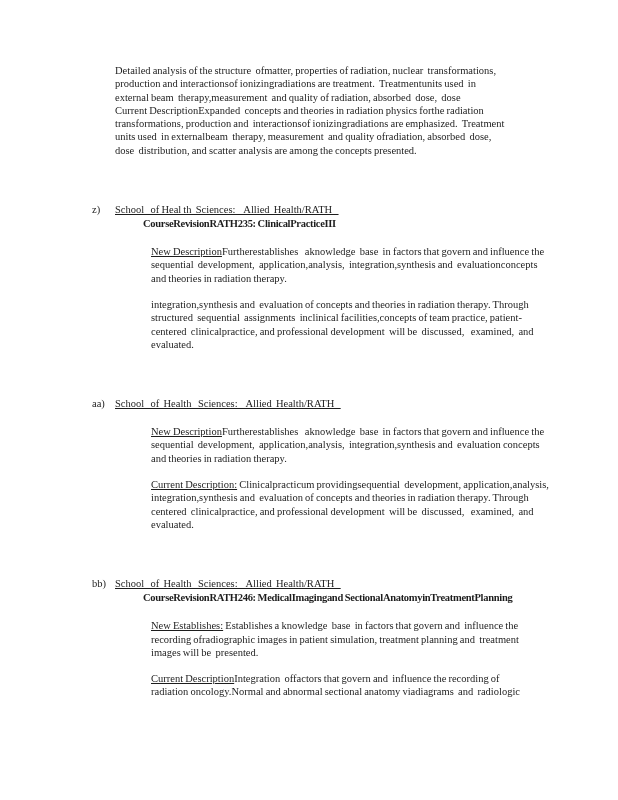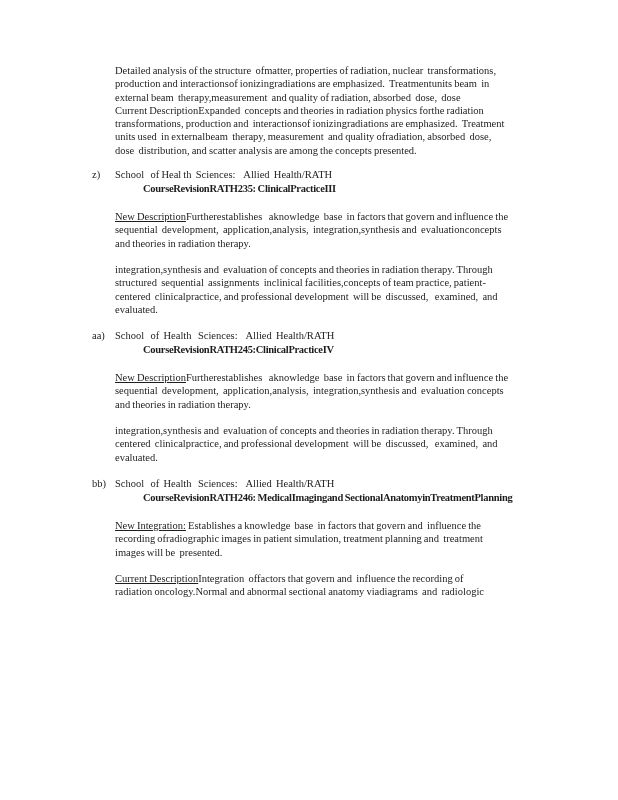--- a/index.html
+++ b/index.html
@@ -8,37 +8,37 @@
     width:618px;height:800px;
     background:#ffffff;
     overflow:hidden;
     font-family:"Liberation Serif","DejaVu Serif",serif;
     font-size:10.5px;
     color:#1d1d1d;
     word-spacing:-0.5px;
   }
   .content{position:absolute;left:115px;top:64px;width:455px;}
   .line{white-space:pre;line-height:13.3px;min-height:13.3px;}
-  .intro{margin-bottom:11px;}
+  .intro{margin-bottom:33px;}
   .section{position:relative;margin-bottom:4px;}
   .sec-label{position:absolute;left:-23px;top:1px;white-space:pre;}
   .heading{margin-bottom:14px;}
-  .school-line{white-space:pre;line-height:14px;}
+  .school-line{text-decoration:underline;white-space:pre;line-height:14px;margin-top:46px;}
   .course-line{font-weight:bold;white-space:pre;line-height:14px;letter-spacing:-0.3px;margin-left:28px;}
-  .para{margin-bottom:13px;}
+  .para{margin-bottom:13px;margin-left:36px;}
   .lead{text-decoration:underline;}
 </style>
 </head>
 <body>
 
 <div class="page">
   <div class="content">
     <div class="intro" id="intro">
         <div class="line">Detailed analysis of the structure  ofmatter, properties of radiation, nuclear  transformations,</div>
-        <div class="line">production and interactionsof ionizingradiations are emphasized.  Treatmentunits beam  in</div>
+        <div class="line">production and interactionsof ionizingradiations are treatment.  Treatmentunits used  in</div>
         <div class="line">external beam  therapy,measurement  and quality of radiation, absorbed  dose,  dose</div>
         <div class="line">Current DescriptionExpanded  concepts and theories in radiation physics forthe radiation</div>
         <div class="line">transformations, production and  interactionsof ionizingradiations are emphasized.  Treatment</div>
         <div class="line">units used  in externalbeam  therapy, measurement  and quality ofradiation, absorbed  dose,</div>
         <div class="line">dose  distribution, and scatter analysis are among the concepts presented.</div>
       </div>
     <div id="sections">
         <div class="section">
           <span class="sec-label">z)</span>
           <div class="heading">
@@ -54,41 +54,41 @@
             <div class="line">integration,synthesis and  evaluation of concepts and theories in radiation therapy. Through</div>
             <div class="line">structured  sequential  assignments  inclinical facilities,concepts of team practice, patient-</div>
             <div class="line">centered  clinicalpractice, and professional development  will be  discussed,   examined,  and</div>
             <div class="line">evaluated.</div>
           </div>
         </div>
         <div class="section">
           <span class="sec-label">aa)</span>
           <div class="heading">
             <div class="school-line">School   of  Health   Sciences:    Allied  Health/RATH   </div>
-            <div class="course-line">CourseRevisionRATH245:ClinicalPracticeIV</div>
           </div>
           <div class="para">
             <div class="line"><span class="lead">New Description</span><span>Furtherestablishes   aknowledge  base  in factors that govern and influence the</span></div>
             <div class="line">sequential  development,  application,analysis,  integration,synthesis and  evaluation concepts</div>
             <div class="line">and theories in radiation therapy.</div>
           </div>
           <div class="para">
+            <div class="line"><span class="lead">Current Description:</span><span> Clinicalpracticum providingsequential  development, application,analysis,</span></div>
             <div class="line">integration,synthesis and  evaluation of concepts and theories in radiation therapy. Through</div>
             <div class="line">centered  clinicalpractice, and professional development  will be  discussed,   examined,  and</div>
             <div class="line">evaluated.</div>
           </div>
         </div>
         <div class="section">
           <span class="sec-label">bb)</span>
           <div class="heading">
             <div class="school-line">School   of  Health   Sciences:    Allied  Health/RATH   </div>
             <div class="course-line">CourseRevisionRATH246: MedicalImagingand SectionalAnatomyinTreatmentPlanning</div>
           </div>
           <div class="para">
-            <div class="line"><span class="lead">New Integration:</span><span> Establishes a knowledge  base  in factors that govern and  influence the</span></div>
+            <div class="line"><span class="lead">New Establishes:</span><span> Establishes a knowledge  base  in factors that govern and  influence the</span></div>
             <div class="line">recording ofradiographic images in patient simulation, treatment planning and  treatment</div>
             <div class="line">images will be  presented.</div>
           </div>
           <div class="para">
             <div class="line"><span class="lead">Current Description</span><span>Integration  offactors that govern and  influence the recording of</span></div>
             <div class="line">radiation oncology.Normal and abnormal sectional anatomy viadiagrams  and  radiologic</div>
           </div>
         </div>
       </div>
   </div>

